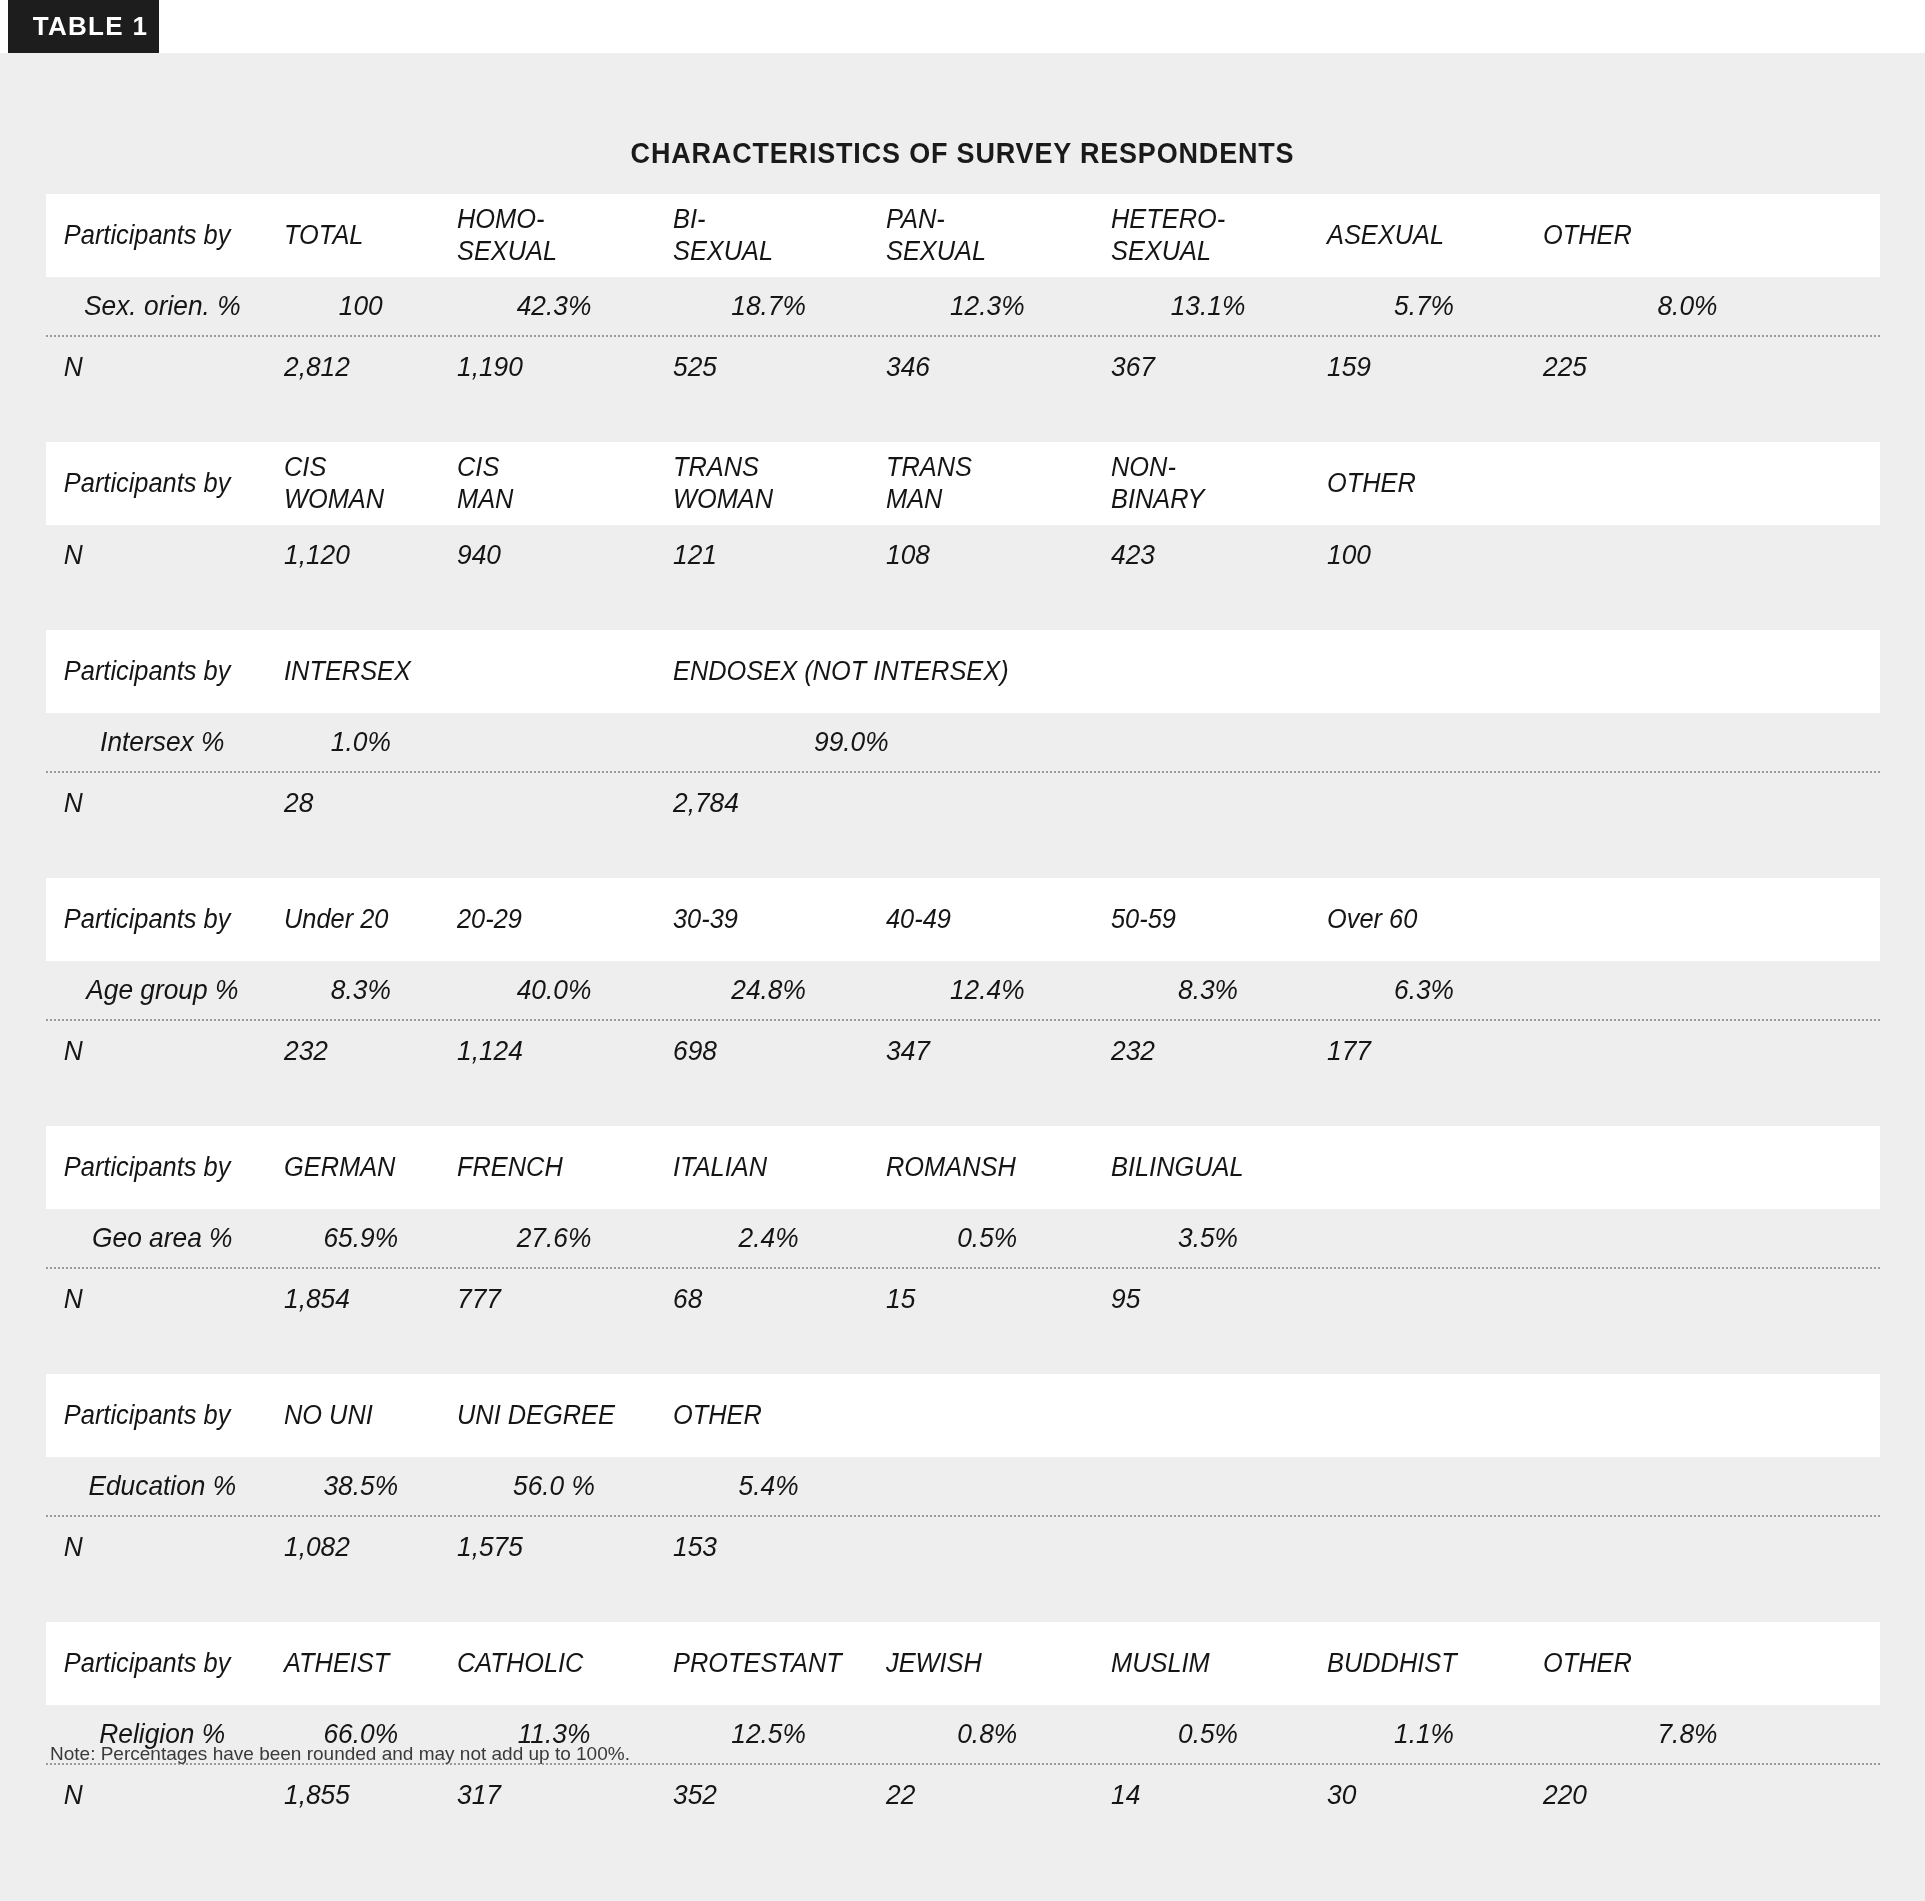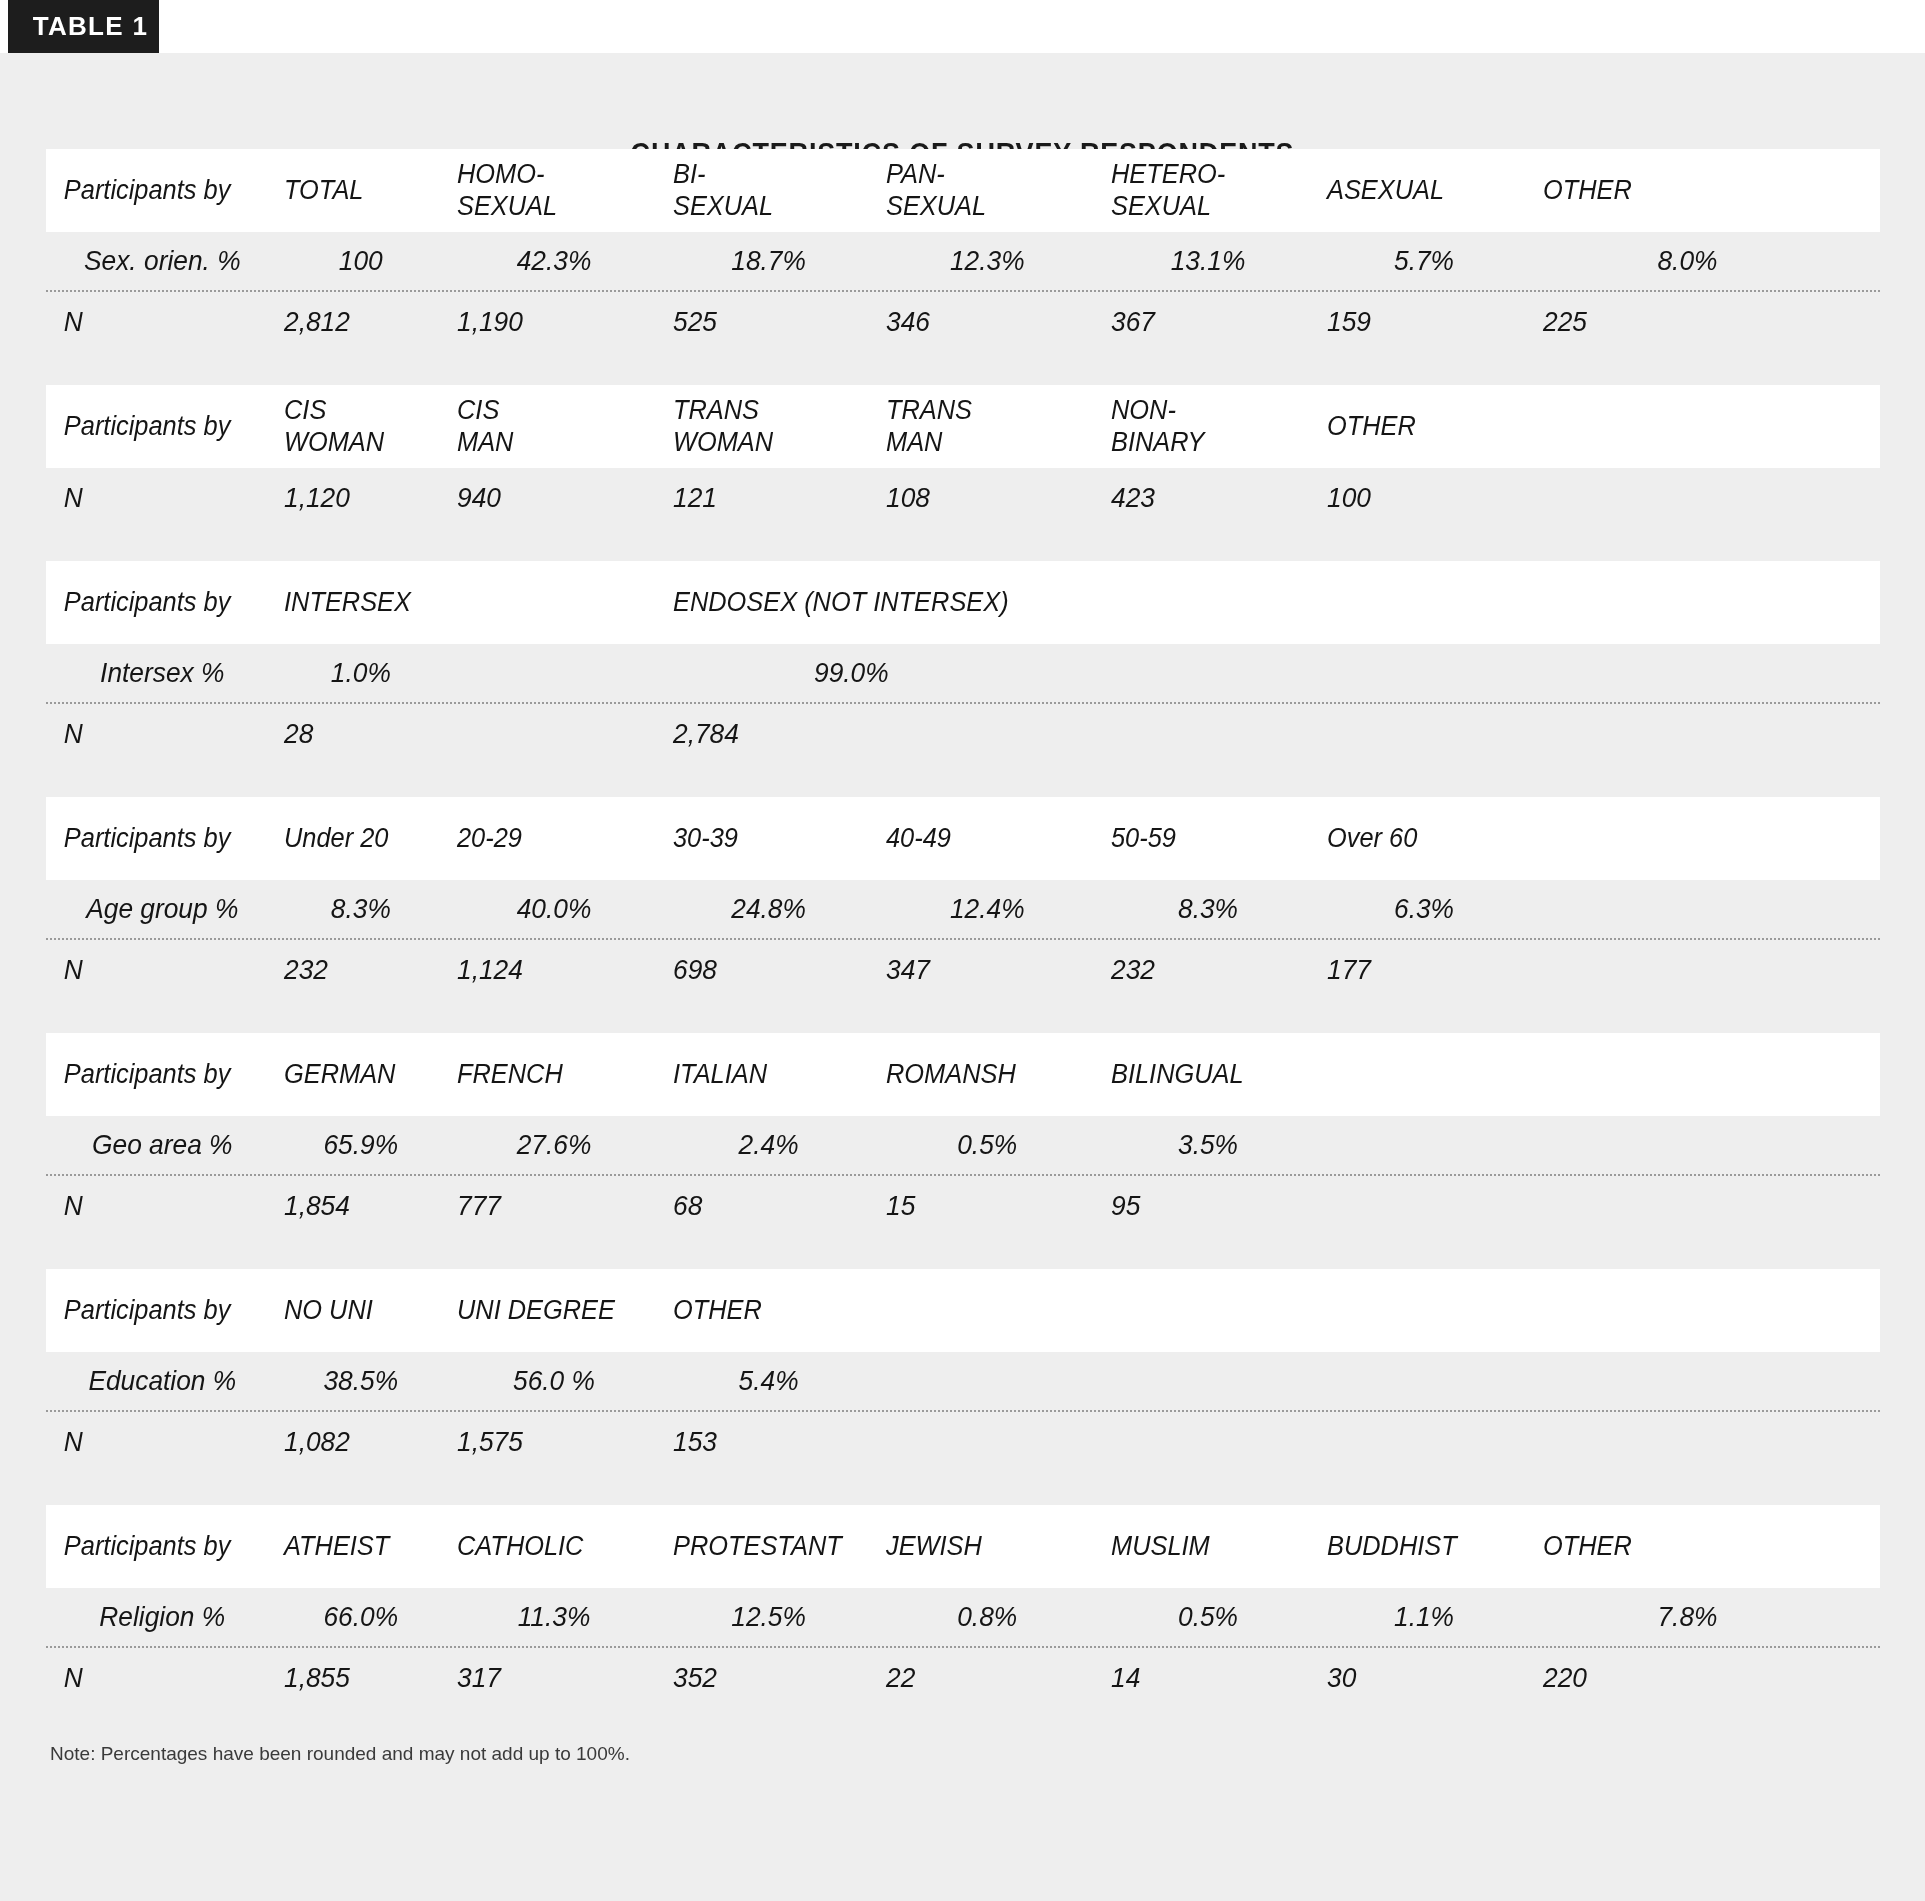--- a/index.html
+++ b/index.html
@@ -66,20 +66,21 @@
   .blocks {
     position: absolute;
     top: 96px;
     left: 46px;
     width: 1834px;
   }
 
   .block {
     width: 1834px;
     margin-bottom: 33px;
+    margin-top: 45px;
   }
 
   .row {
     display: flex;
     align-items: flex-end;
     width: 1834px;
     box-sizing: border-box;
     font-style: italic;
     color: #151515;
   }

